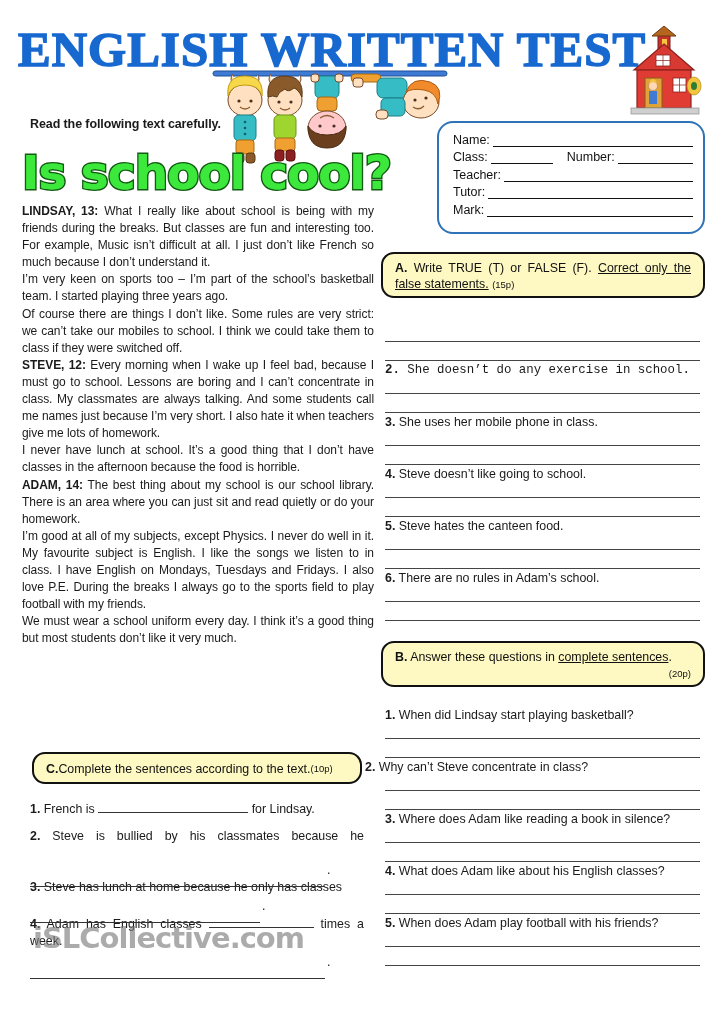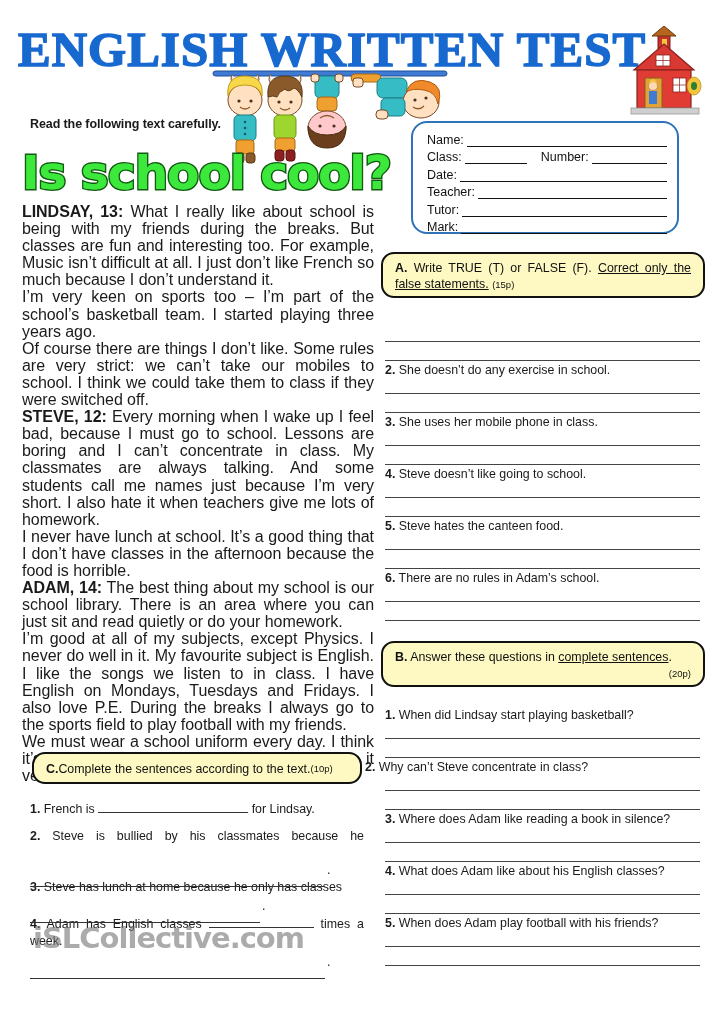--- a/index.html
+++ b/index.html
@@ -63,21 +63,21 @@
     top: 117px;
     font-size: 12.5px;
     font-weight: bold;
     color: #1a1a1a;
     letter-spacing: -0.1px;
   }
 
   
   .info-box {
     position: absolute;
-    left: 411px;
+    left: 437px;
     top: 121px;
     width: 268px;
     height: 113px;
     border: 2px solid #2e73b8;
     border-radius: 16px;
     background: #fff;
     padding: 6px 10px 4px 14px;
     box-sizing: border-box;
   }
   .info-row {
@@ -133,21 +133,21 @@
     letter-spacing: -1px;
     white-space: nowrap;
   }
 
   
   .reading {
     position: absolute;
     left: 22px;
     top: 203px;
     width: 352px;
-    font-size: 16px;
+    font-size: 12px;
     line-height: 17.1px;
     text-align: justify;
     color: #1a1a1a;
     letter-spacing: -0.05px;
   }
   .reading p {
     margin: 0;
   }
   .reading .speaker {
     font-weight: bold;
@@ -321,24 +321,20 @@
       <span class="info-label">Name:</span>
       <span class="info-line"></span>
     </div>
     <div class="info-row">
       <span class="info-label">Class:</span>
       <span class="info-line short"></span>
       <span class="info-sublabel">Number:</span>
       <span class="info-line num"></span>
     </div>
     <div class="info-row">
-      <span class="info-label">Date:</span>
-      <span class="info-line"></span>
-    </div>
-    <div class="info-row">
       <span class="info-label">Teacher:</span>
       <span class="info-line"></span>
     </div>
     <div class="info-row">
       <span class="info-label">Tutor:</span>
       <span class="info-line"></span>
     </div>
     <div class="info-row">
       <span class="info-label">Mark:</span>
       <span class="info-line"></span>
@@ -359,21 +355,21 @@
     <p>We must wear a school uniform every day. I think it’s a good thing but most students don’t like it very much.</p>
   </div>
 
   <div class="section-box justify" style="left:381px; top:252px; width:324px; height:46px;">
     <b>A.</b><span> Write TRUE (T) or FALSE (F). </span><span class="u">Correct only the false statements.</span> <span class="pts">(15p)</span>
   </div>
 
   <div class="ans-line" style="left:385px; top:341px; width:315px;"></div>
   <div class="ans-line" style="left:385px; top:360px; width:315px;"></div>
 
-  <div class="q-item" style="left:385px; top:362px;">
+  <div class="q-item" style="left:385px; top:362px;font-family:Liberation Mono, monospace;">
     <span class="qnum">2.</span><span> She doesn’t do any exercise in school.</span>
   </div>
   <div class="ans-line" style="left:385px; top:393px; width:315px;"></div>
   <div class="ans-line" style="left:385px; top:412px; width:315px;"></div>
 
   <div class="q-item" style="left:385px; top:414px;">
     <span class="qnum">3.</span><span> She uses her mobile phone in class.</span>
   </div>
   <div class="ans-line" style="left:385px; top:445px; width:315px;"></div>
   <div class="ans-line" style="left:385px; top:464px; width:315px;"></div>

